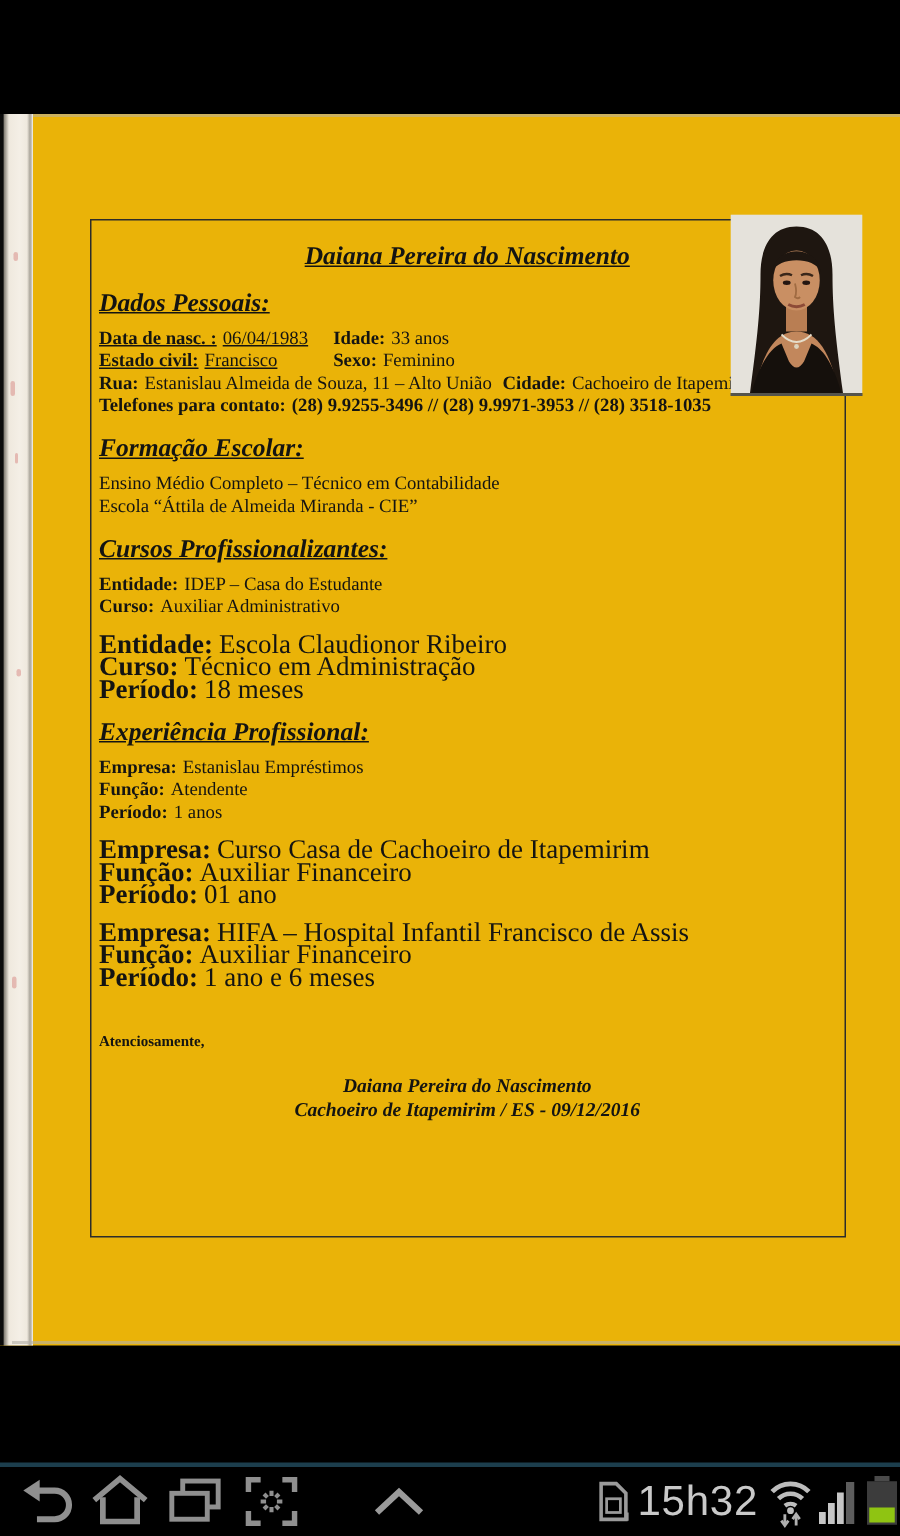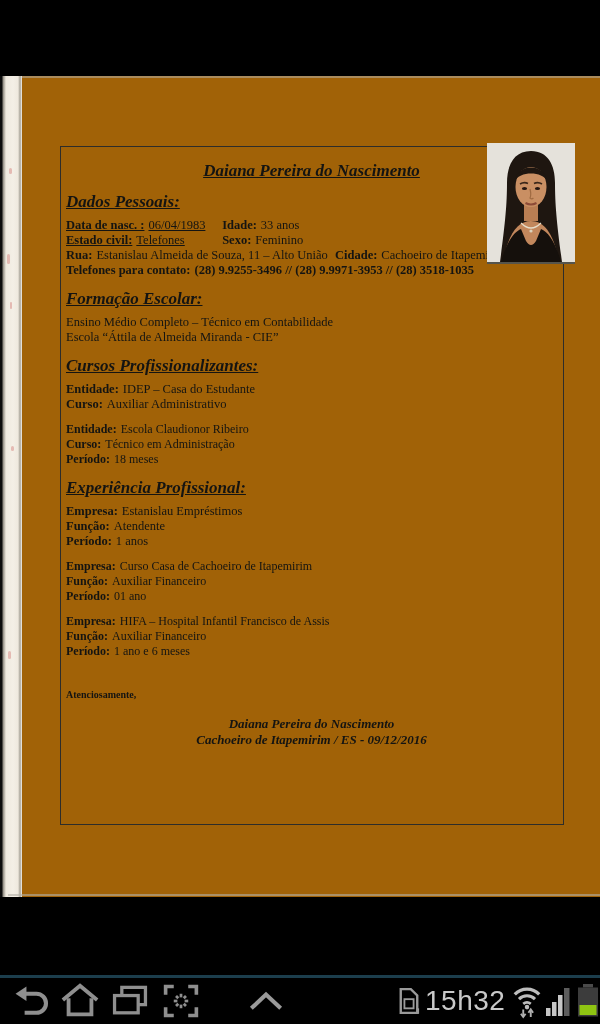--- a/index.html
+++ b/index.html
@@ -1,36 +1,36 @@
 <!DOCTYPE html>
 <html><head>
 <meta charset="utf-8">
 <style>
   html,body{margin:0;padding:0;background:#222;}
   #screen{position:relative;width:600px;height:1024px;background:#000;overflow:hidden;
           font-family:"Liberation Serif",serif;}
 
   
-  .page{position:absolute;left:0;top:76px;width:600px;height:821px;background:#a16207;}
+  .page{position:absolute;left:0;top:76px;width:600px;height:821px;background:#eab308;}
   .edge-strip{position:absolute;left:0;top:0;width:22px;height:821px;
     background:linear-gradient(90deg,#0c0c0c 0,#0c0c0c 2px,#8d887e 3px,#efe9de 6px,
                #f4efe6 13px,#efe9de 18px,#a9a499 20px,#c9c4ba 21px,#fbfaf5 22px);}
   .speck{position:absolute;border-radius:2px;background:#d98f8a;opacity:.55;}
   .paper-top-edge{position:absolute;left:22px;top:0;width:578px;height:2px;background:#b2afa6;opacity:.55;}
   .paper-bottom-edge{position:absolute;left:8px;top:818px;width:592px;height:2px;background:#b2afa6;opacity:.6;}
 
   .resume{position:absolute;left:60px;top:70px;width:504px;height:679px;
           border:1.5px solid #2d2d2a;color:#141412;box-sizing:border-box;}
   .inner{padding:10px 6px 0 5px;}
   .title{margin-top:3px;text-align:center;font-weight:bold;font-style:italic;
          text-decoration:underline;font-size:17px;line-height:21px;}
   .heading{margin-top:12px;font-weight:bold;font-style:italic;text-decoration:underline;
            font-size:17px;line-height:17px;}
   .block{margin-top:8px;font-size:12.5px;line-height:15px;}
-  .entry{margin-top:10px;font-size:12px;line-height:15px;}
+  .entry{margin-top:10px;font-size:18px;line-height:15px;}
   .lbl{font-weight:bold;}
   .v{margin-left:4px;}
   .col{display:inline-block;width:153px;text-decoration:underline;}
   .nowrap{white-space:nowrap;}
   .bold-line .v{font-weight:bold;}
   .closing{margin-top:30px;font-weight:bold;font-size:10px;}
   .sig{margin-top:16px;text-align:center;font-weight:bold;font-style:italic;
        font-size:13px;line-height:16px;}
 
   .photo{position:absolute;left:487px;top:67px;width:88px;height:119px;z-index:5;
@@ -64,21 +64,21 @@
       <div class="inner">
         <div class="title">Daiana Pereira do Nascimento</div>
 
         <div class="heading">Dados Pessoais:</div>
         <div class="block">
           <div>
             <span class="col"><span class="lbl">Data de nasc. :</span><span class="v">06/04/1983</span></span>
             <span><span class="lbl">Idade:</span><span class="v">33 anos</span></span>
           </div>
           <div>
-            <span class="col"><span class="lbl">Estado civil:</span><span class="v">Telefones</span></span>
+            <span class="col"><span class="lbl">Estado civil:</span><span class="v">Francisco</span></span>
             <span><span class="lbl">Sexo:</span><span class="v">Feminino</span></span>
           </div>
           <div class="nowrap">
             <span class="lbl">Rua:</span><span class="v">Estanislau Almeida de Souza, 11 – Alto União</span>
             <span class="lbl v">Cidade:</span><span class="v">Cachoeiro de Itapemirim / ES.</span>
           </div>
           <div class="nowrap bold-line">
             <span class="lbl">Telefones para contato:</span><span class="v">(28) 9.9255-3496 // (28) 9.9971-3953 // (28) 3518-1035</span>
           </div>
         </div>

